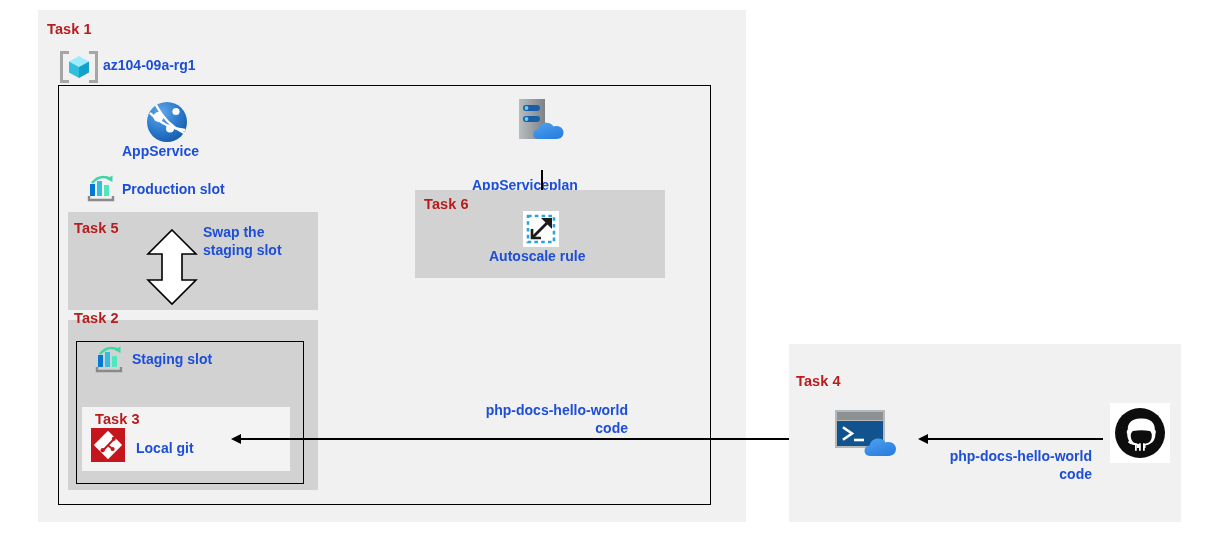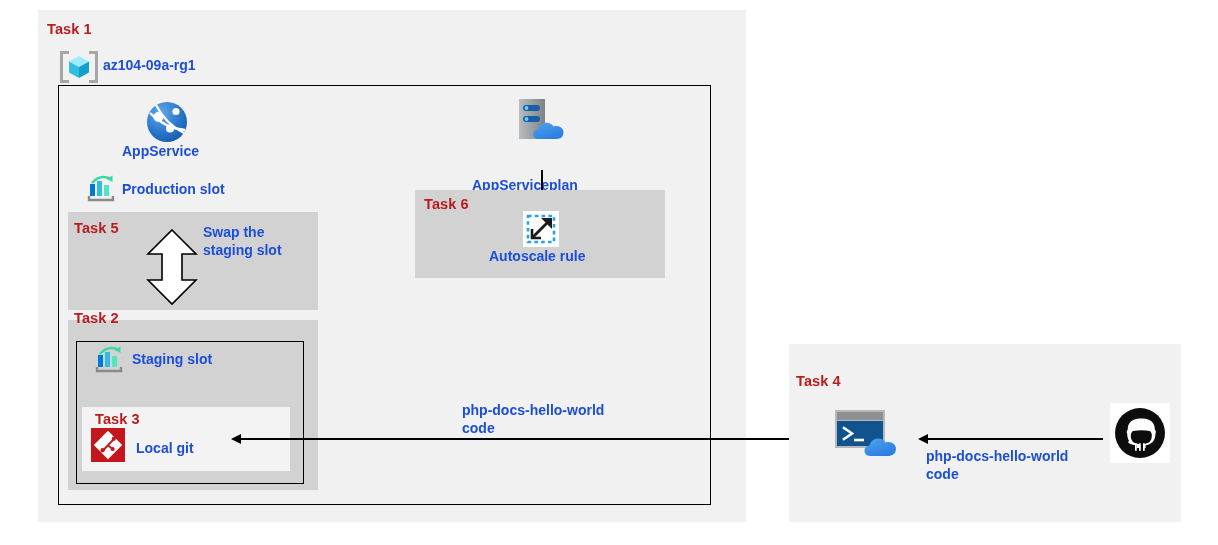--- a/index.html
+++ b/index.html
@@ -45,21 +45,21 @@
     white-space: nowrap;
   }
   .node-label {
     position: absolute;
     color: #1d4ed8;
     font-weight: bold;
     font-size: 14px;
     white-space: nowrap;
     line-height: 1.28;
   }
-  .node-label.center { text-align: left; }
+  .node-label.center { text-align: right; }
 
   
   .rg-icon { position: absolute; width: 38px; height: 32px; }
   .rg-bracket {
     position: absolute;
     top: 0; bottom: 0;
     width: 9px;
     border: 3px solid #a6a6a6;
     box-sizing: border-box;
   }

